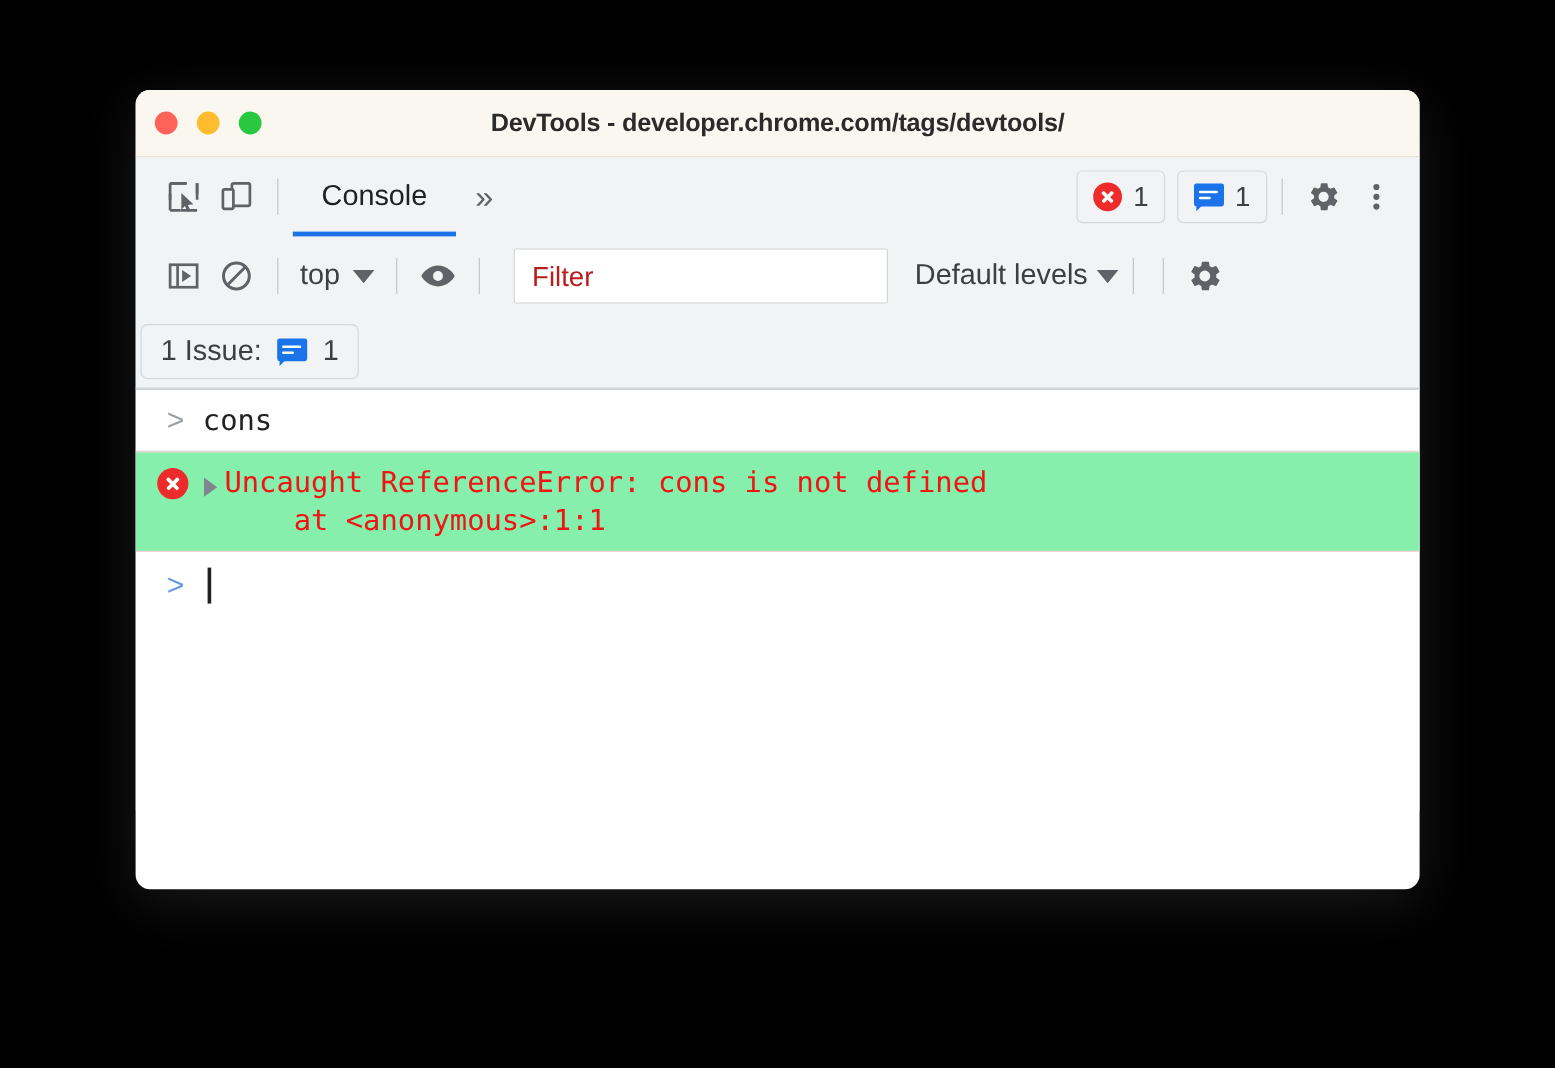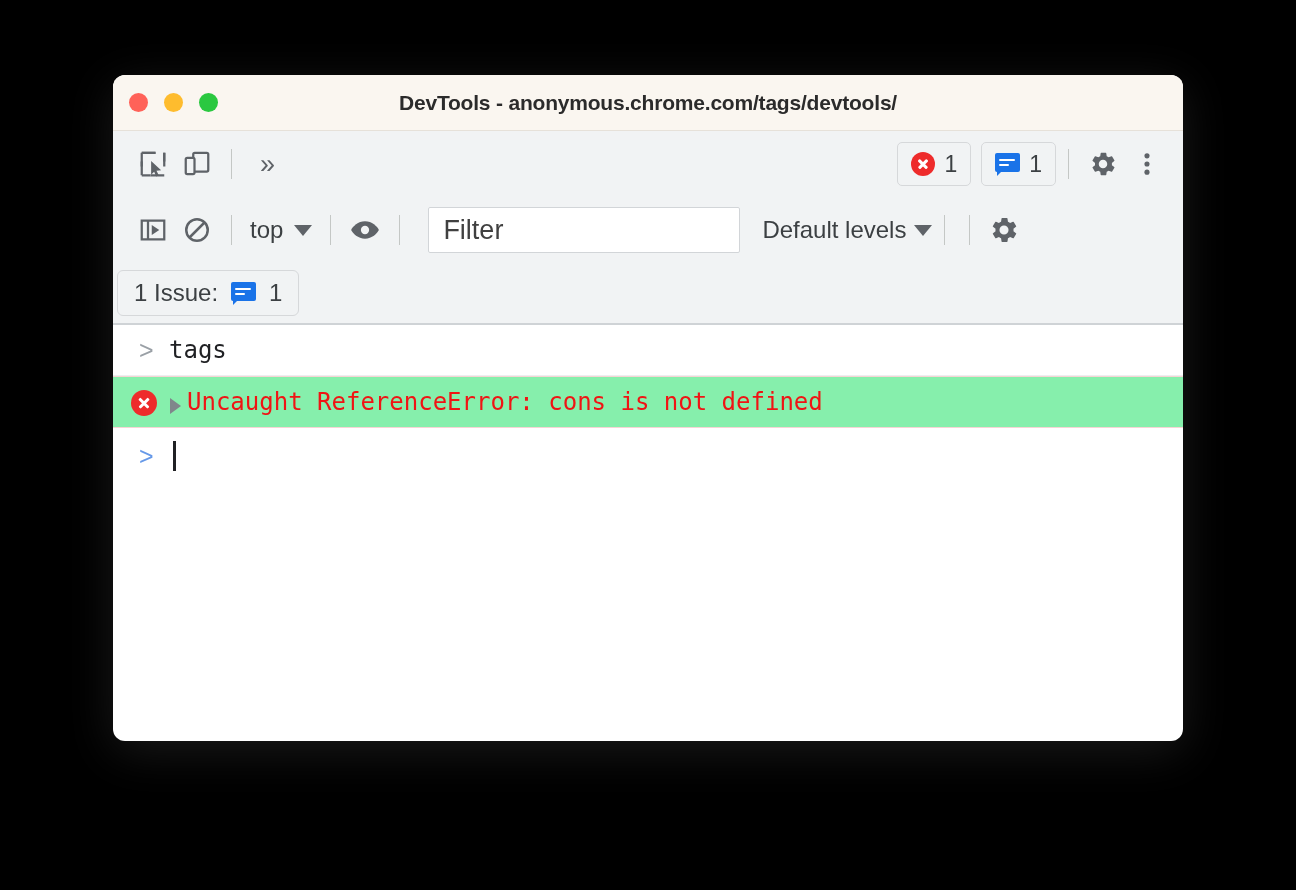--- a/index.html
+++ b/index.html
@@ -194,22 +194,22 @@
     background: #ffffff;
     border: 1px solid #d2d5d8;
     border-radius: 2px;
     display: flex;
     align-items: center;
     padding: 0 14px;
     box-sizing: border-box;
     margin: 0 16px;
   }
   .filter-input span {
-    font-size: 27px;
-    color: #404040;
+    font-size: 23px;
+    color: #b91c1c;
     text-align: center;
   }
   .levels {
     display: flex;
     align-items: center;
     gap: 8px;
     font-size: 24px;
     color: #3c4043;
     white-space: nowrap;
     margin-left: 6px;
@@ -362,21 +362,21 @@
 <div id="stage">
 
   <div class="devtools-window">
 
     <div class="titlebar">
       <div class="traffic-lights">
         <div class="light red"></div>
         <div class="light yellow"></div>
         <div class="light green"></div>
       </div>
-      <div class="window-title">DevTools - anonymous.chrome.com/tags/devtools/</div>
+      <div class="window-title">DevTools - developer.chrome.com/tags/devtools/</div>
     </div>
 
     <div class="main-toolbar">
 
       <div class="tb-icon-btn">
         <svg class="ico" width="30" height="30" viewBox="0 0 24 24">
           <path d="M3 3 H14 M3 3 V14 M3 21 H10 M21 3 V10" fill="none" stroke="#5f6368" stroke-width="1.8"></path>
           <path d="M3 3 L3 21 L3 3 Z" fill="none"></path>
           <rect x="3" y="3" width="18" height="18" fill="none" stroke="#5f6368" stroke-width="1.8" stroke-dasharray="11 7"></rect>
           <path d="M10.5 9.5 L18.5 17 L14.8 17.4 L16.6 21 L14.6 21.9 L12.9 18.2 L10.5 20.6 Z" fill="#5f6368"></path>
@@ -386,20 +386,23 @@
       <div class="tb-icon-btn">
         <svg class="ico" width="30" height="30" viewBox="0 0 24 24">
           <rect x="9" y="3" width="12" height="15" rx="1.2" fill="none" stroke="#5f6368" stroke-width="1.8"></rect>
           <rect x="3" y="7" width="7" height="13" rx="1.2" fill="#f1f3f4" stroke="#5f6368" stroke-width="1.8"></rect>
         </svg>
       </div>
 
       <div class="vsep"></div>
 
       <div class="tabs">
+        <div class="tab active">
+          <span>Console</span>
+        </div>
       </div>
 
       <div class="more-tabs">
         <span>»</span>
       </div>
 
       <div class="spacer"></div>
 
       <div class="badge">
         <div class="err-circle"></div>
@@ -497,27 +500,27 @@
             <span class="l2"></span>
         </span>
         <span class="count">1</span>
       </div>
     </div>
 
     <div class="console-body">
 
       <div class="console-row row-input">
         <span class="chevron gray">&gt;</span>
-        <span>tags</span>
+        <span>cons</span>
       </div>
 
       <div class="console-row row-error">
         <span class="err-circle"></span>
         <span class="disclosure"></span>
-        <span class="err-text"><span>Uncaught ReferenceError: cons is not defined</span><br></span>
+        <span class="err-text"><span>Uncaught ReferenceError: cons is not defined</span><br><span>    at &lt;anonymous&gt;:1:1</span></span>
       </div>
 
       <div class="console-row row-prompt">
         <span class="chevron blue">&gt;</span>
         <span class="caret-bar"></span>
       </div>
 
     </div>
   </div>
 </div>

